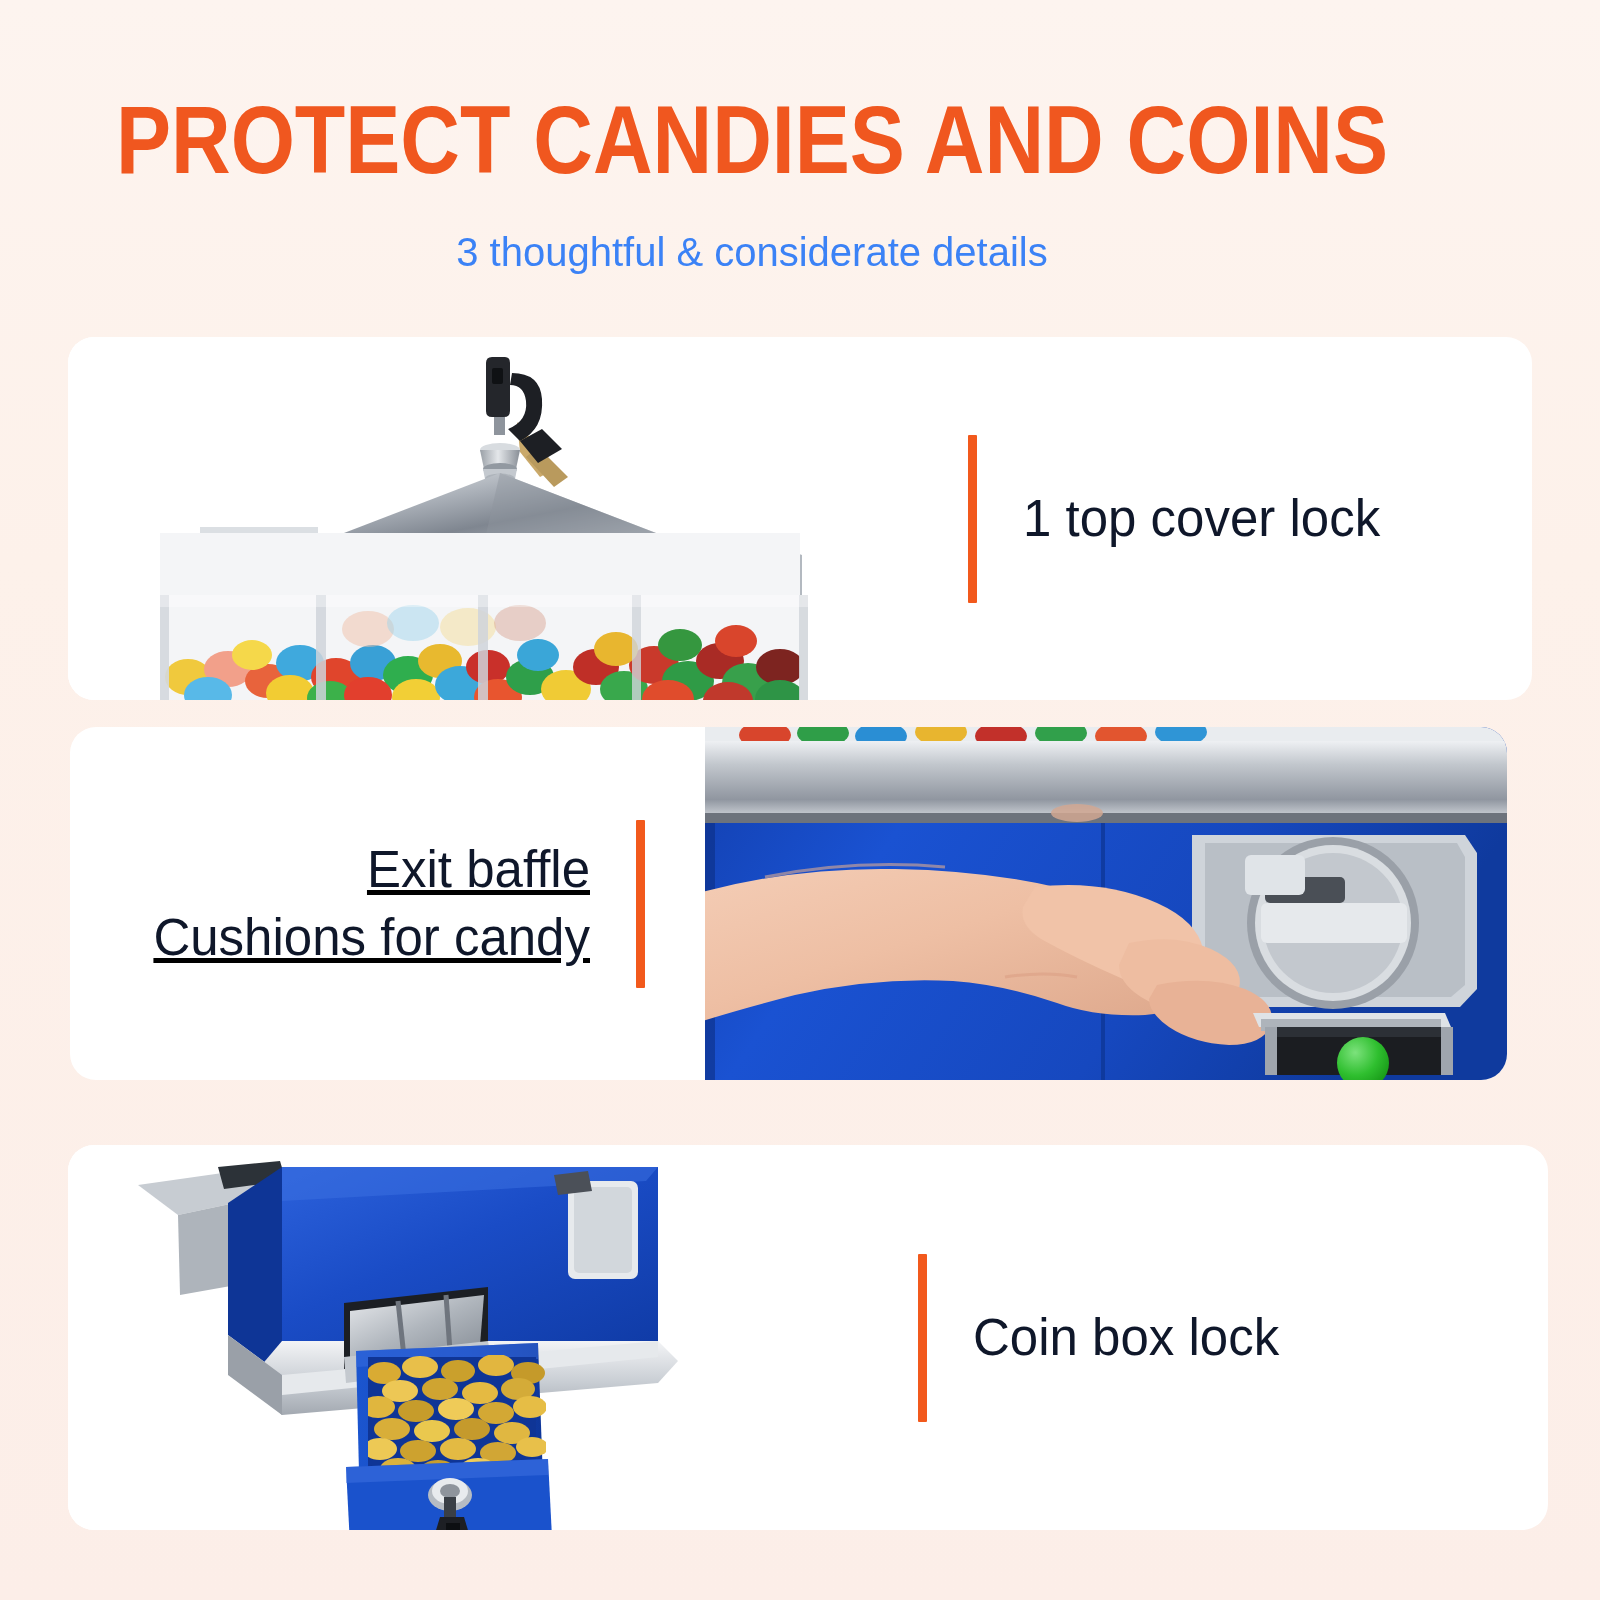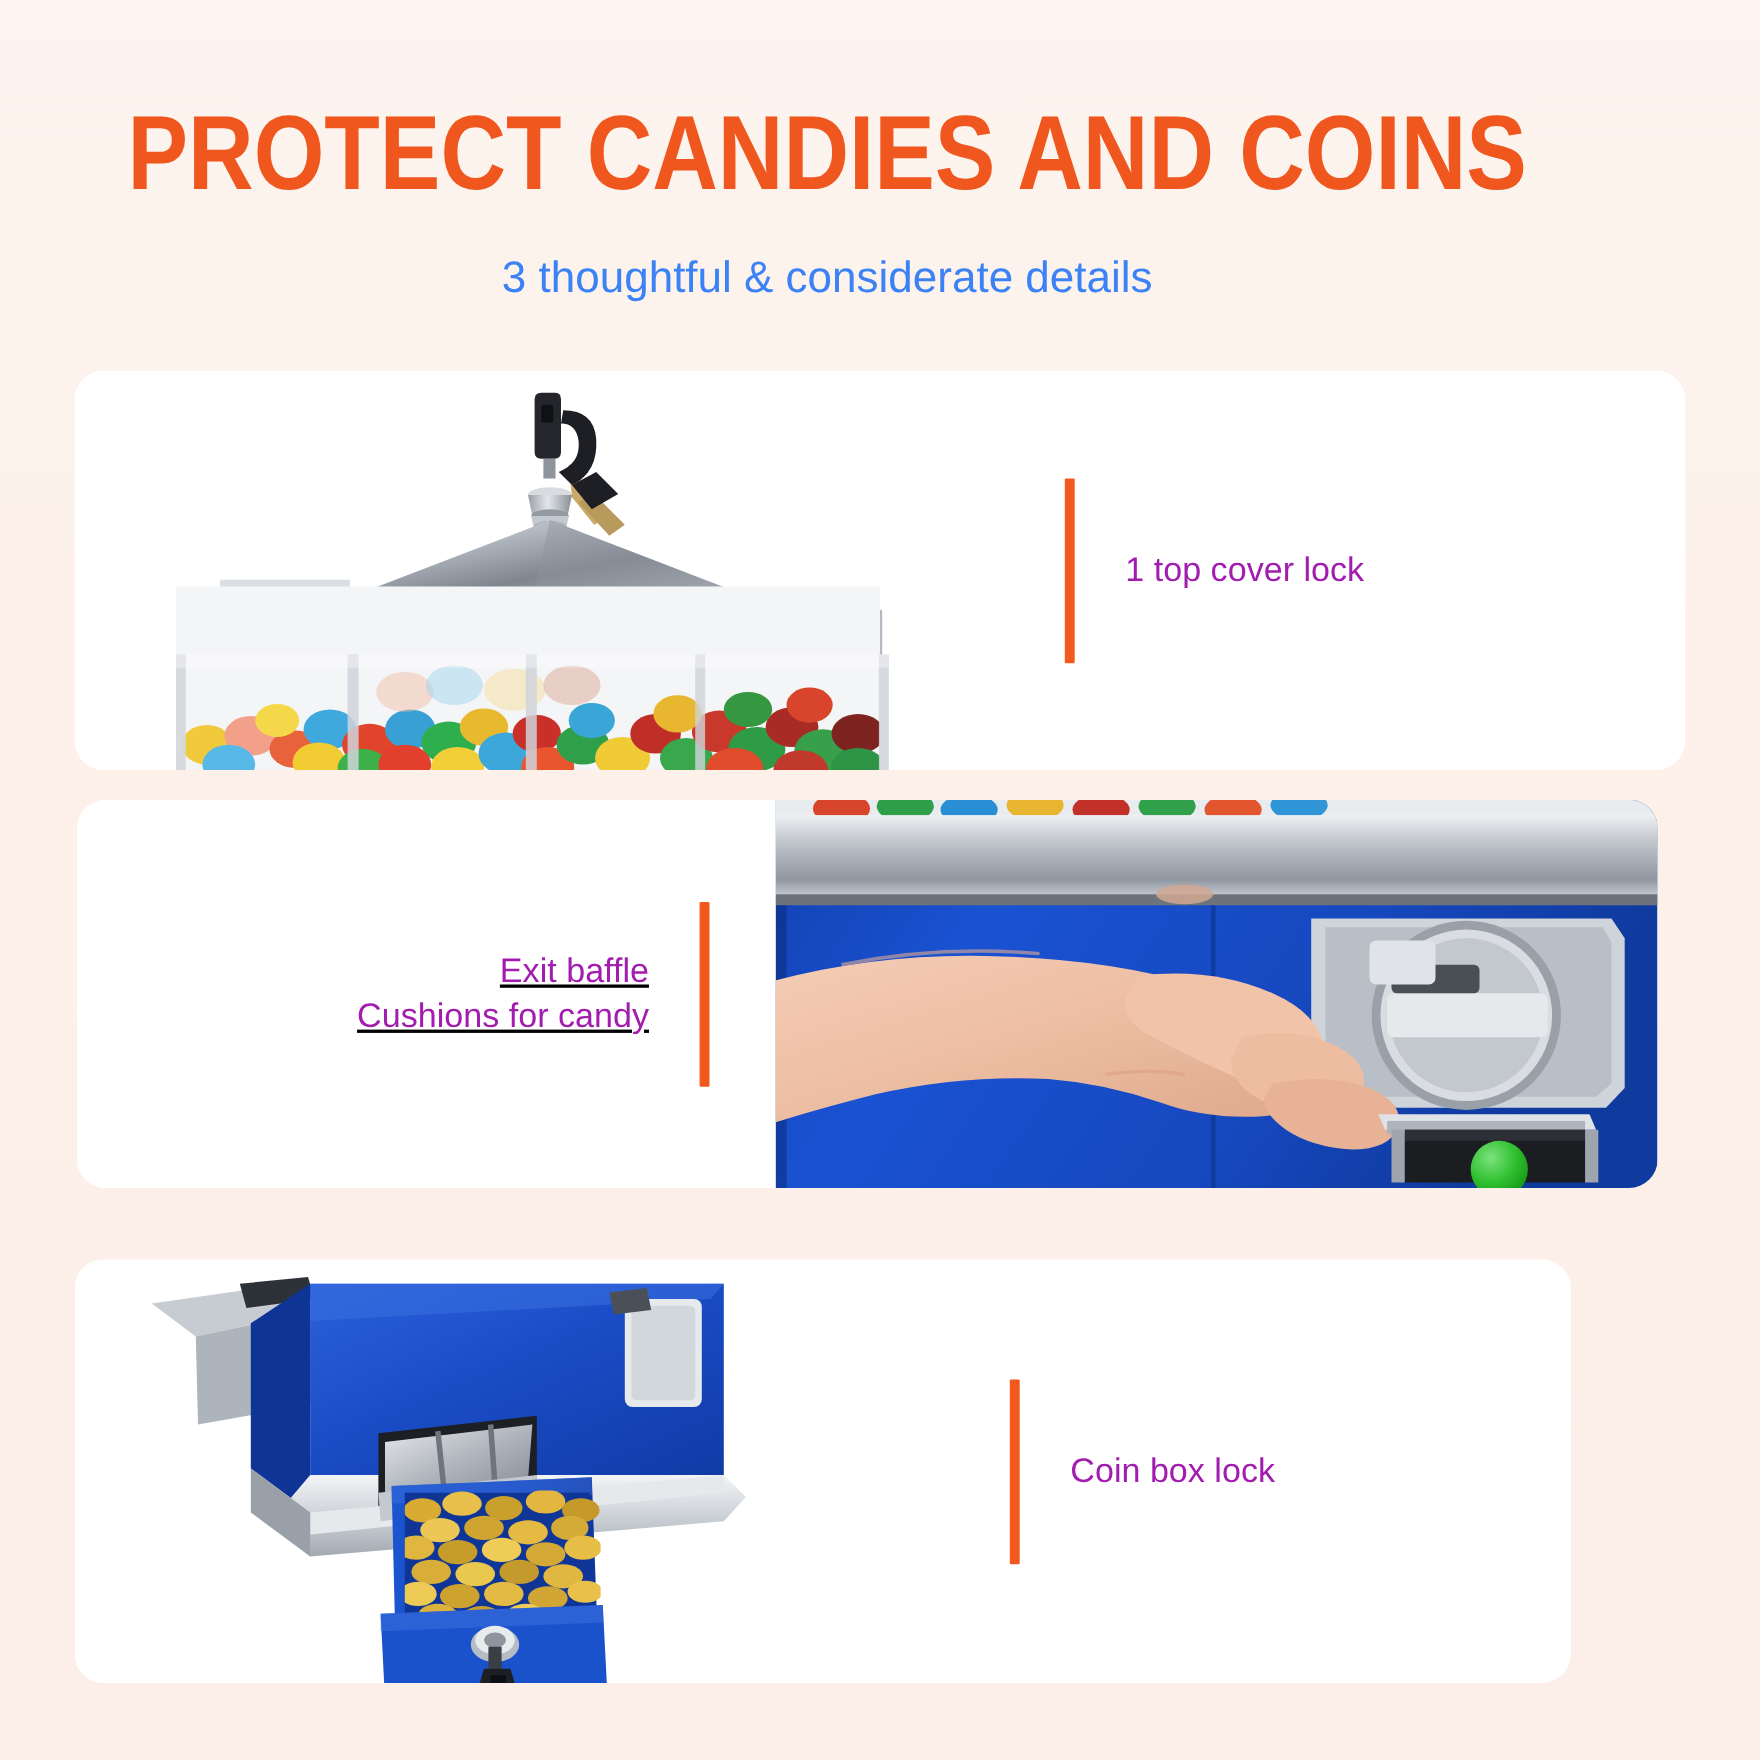--- a/index.html
+++ b/index.html
@@ -46,21 +46,21 @@
 
   
   .card {
     position: absolute;
     background: #ffffff;
     border-radius: 26px;
     overflow: hidden;
   }
   #card-1 { left: 68px;  top: 337px;  width: 1464px; height: 363px; }
   #card-2 { left: 70px;  top: 727px;  width: 1437px; height: 353px; }
-  #card-3 { left: 68px;  top: 1145px; width: 1360px; height: 385px; text-decoration: underline; }
+  #card-3 { left: 68px;  top: 1145px; width: 1480px; height: 385px; text-decoration: underline; }
 
   .card-inner {
     position: absolute;
     inset: 0;
     display: flex;
     align-items: center;
   }
   .card-inner.reverse { flex-direction: row-reverse; }
 
   .media {
@@ -83,23 +83,23 @@
   .accent-group.flip { flex-direction: row-reverse; }
 
   .accent-bar {
     width: 9px;
     height: 168px;
     background: #f2591c;
     border-radius: 1px;
     flex: 0 0 auto;
   }
   .caption {
-    font-size: 31px;
+    font-size: 51px;
     line-height: 1.32;
-    color: #a21caf;
+    color: #0f172a;
     font-weight: 400;
     white-space: nowrap;
   }
   .caption.pad-left  { padding-left: 46px; text-align: left; }
   .caption.pad-right { padding-right: 46px; text-align: right; }
 
   .caption .line { display: block; }
 
   
   .scene { position: absolute; inset: 0; }

